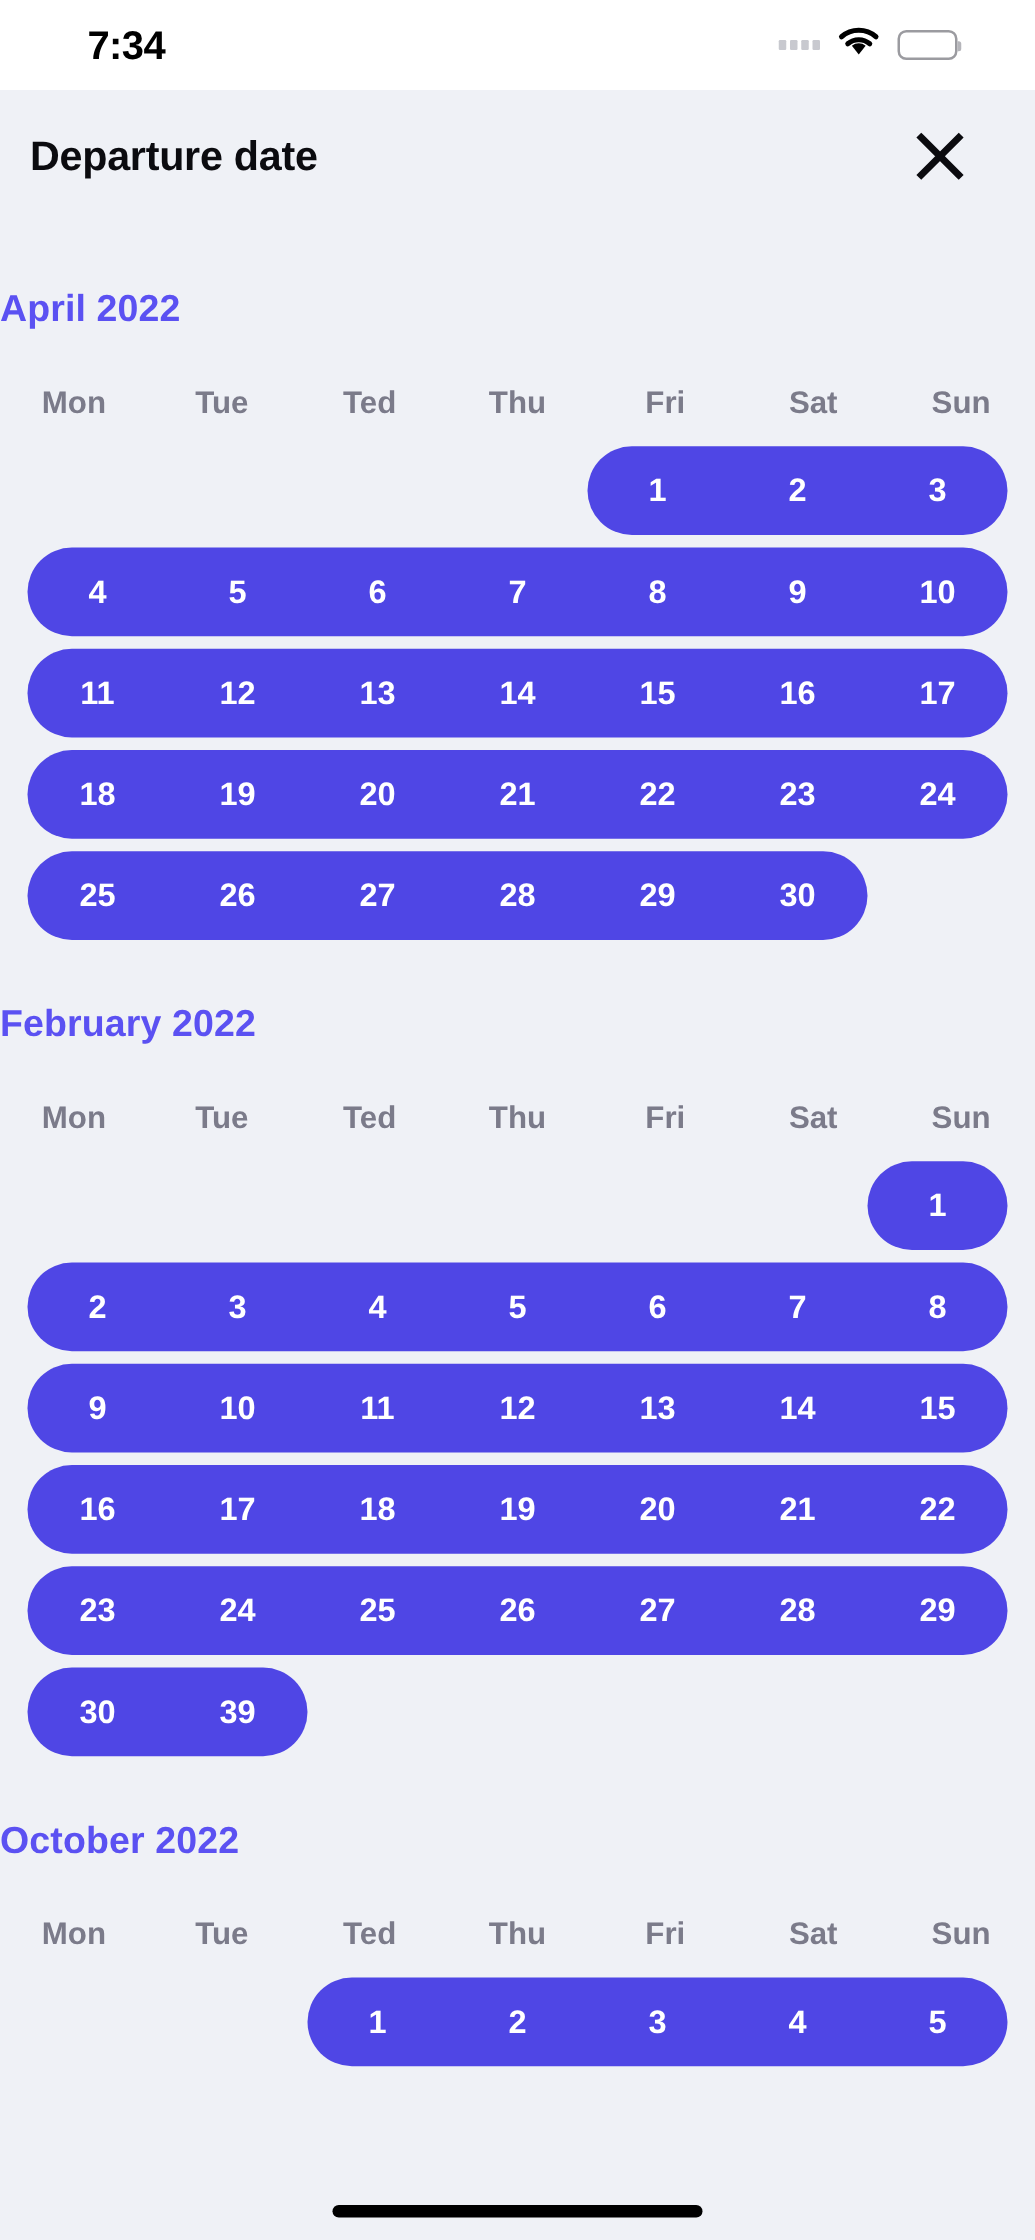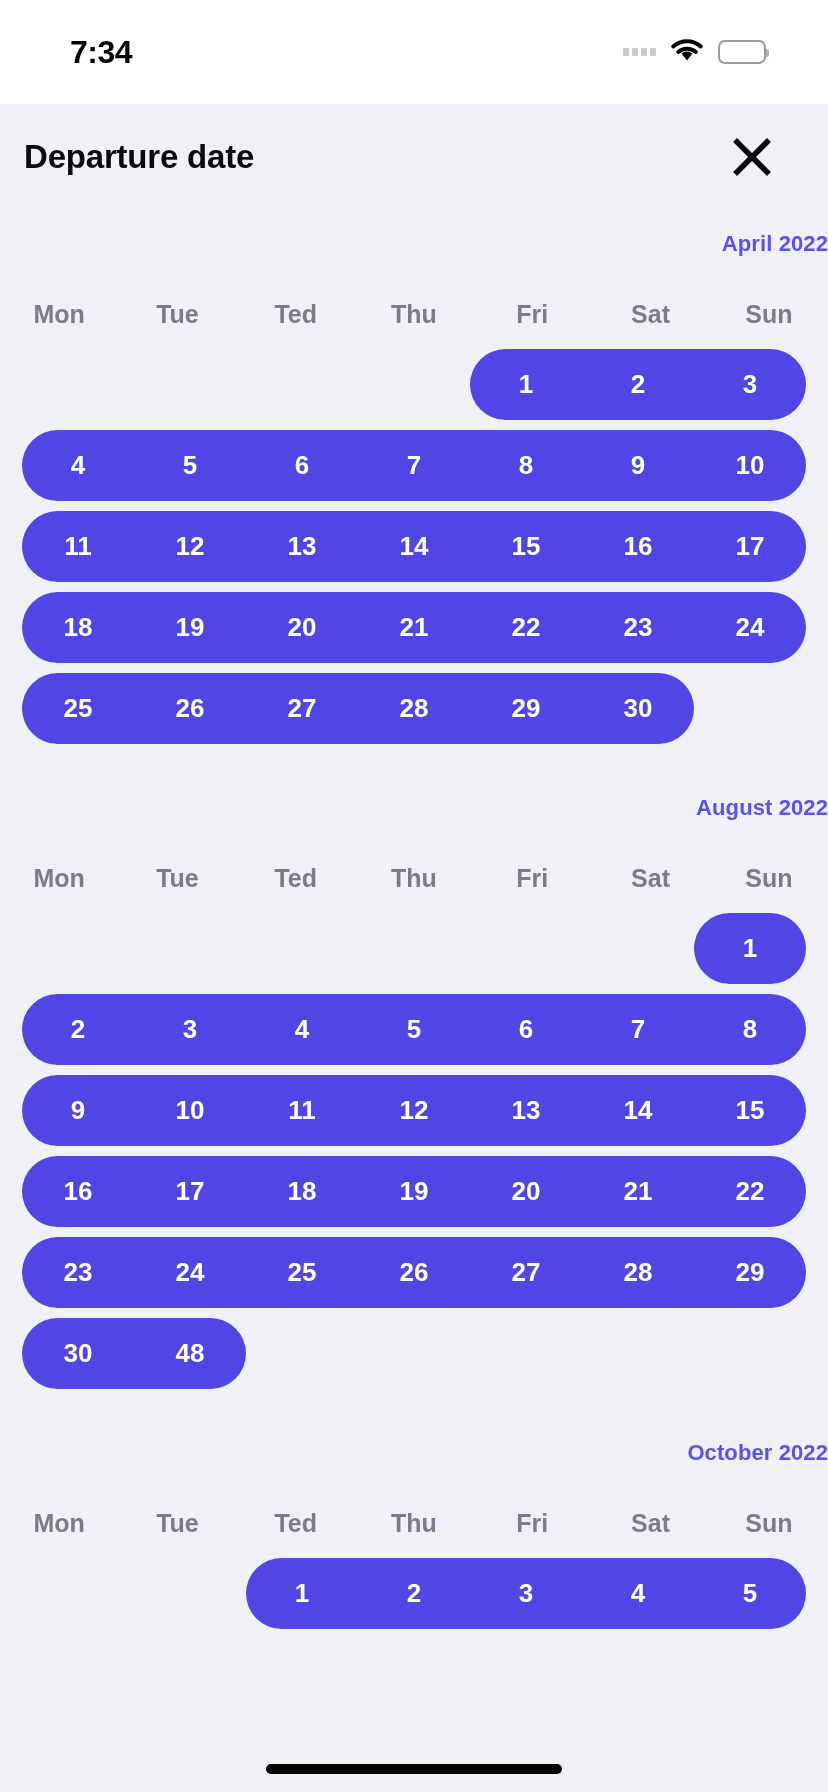--- a/index.html
+++ b/index.html
@@ -10,21 +10,21 @@
     width: 828px;
     height: 1792px;
     background: #eff1f6;
     font-family: "Liberation Sans", sans-serif;
     overflow: hidden;
     position: relative;
   }
 
   
   .status-bar {
-    height: 104px;
+    height: 72px;
     background: #ffffff;
     display: flex;
     align-items: center;
     justify-content: space-between;
     padding: 0 62px 0 70px;
     box-sizing: border-box;
   }
   .status-time {
     font-size: 32px;
     font-weight: 600;
@@ -105,22 +105,22 @@
     top: 190px;
     left: 0;
     right: 0;
     bottom: 0;
     overflow: hidden;
   }
   .month {
     padding: 0;
   }
   .month-title {
-    text-align: right;
-    font-size: 22px;
+    text-align: left;
+    font-size: 30px;
     font-weight: bold;
     color: #5b51f2;
     padding: 41px 0 0 0;
     letter-spacing: 0.1px;
   }
   .weekday-row {
     display: grid;
     grid-template-columns: repeat(7, 1fr);
     padding: 0 22px;
     box-sizing: border-box;
@@ -269,21 +269,21 @@
             <div class="day">26</div>
             <div class="day">27</div>
             <div class="day">28</div>
             <div class="day">29</div>
             <div class="day">30</div>
             <div class="day empty"></div>
           </div>
         </div>
       </div>
       <div class="month">
-        <div class="month-title">August 2022</div>
+        <div class="month-title">February 2022</div>
         <div class="weekday-row">
           <div class="weekday">Mon</div>
           <div class="weekday">Tue</div>
           <div class="weekday">Ted</div>
           <div class="weekday">Thu</div>
           <div class="weekday">Fri</div>
           <div class="weekday">Sat</div>
           <div class="weekday">Sun</div>
         </div>
         <div class="weeks">
@@ -333,21 +333,21 @@
             <div class="day">24</div>
             <div class="day">25</div>
             <div class="day">26</div>
             <div class="day">27</div>
             <div class="day">28</div>
             <div class="day">29</div>
           </div>
           <div class="week-row">
             <div class="pill" style="left: 0%; width: 28.5714%; border-radius: 36px; background: rgb(79, 70, 229);"></div>
             <div class="day">30</div>
-            <div class="day">48</div>
+            <div class="day">39</div>
             <div class="day empty"></div>
             <div class="day empty"></div>
             <div class="day empty"></div>
             <div class="day empty"></div>
             <div class="day empty"></div>
           </div>
         </div>
       </div>
       <div class="month">
         <div class="month-title">October 2022</div>

